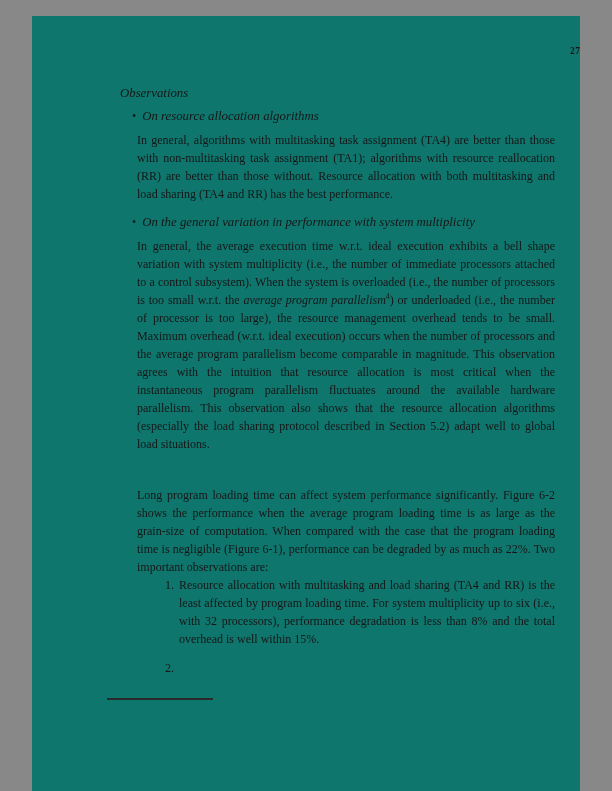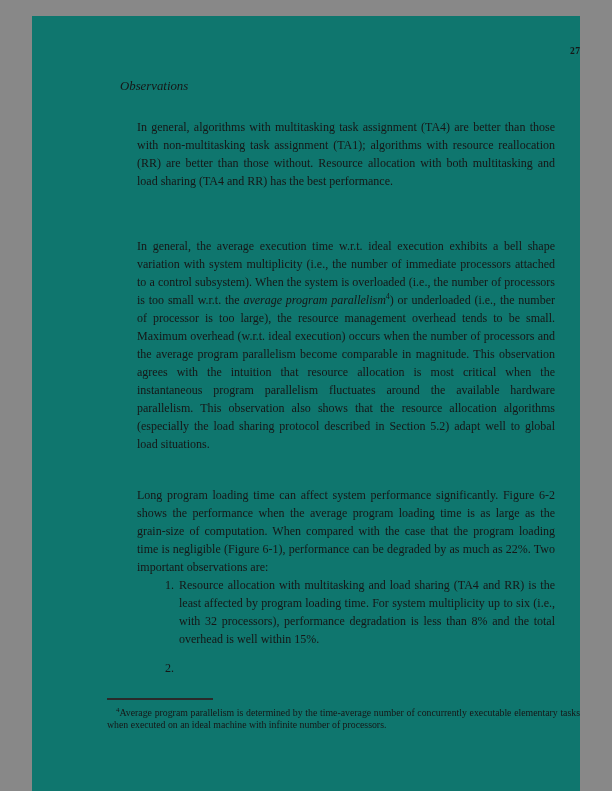--- a/index.html
+++ b/index.html
@@ -16,21 +16,21 @@
   .pageno {
     position: absolute;
     top: 30px;
     left: 538px;
     font-size: 9.5px;
     font-weight: bold;
     letter-spacing: 0.5px;
   }
   .heading {
     position: absolute;
-    top: 61px;
+    top: 68px;
     left: 88px;
     font-style: italic;
     font-size: 12.8px;
     line-height: 18px;
   }
   .bullet {
     position: absolute;
     left: 100px;
     font-style: italic;
     font-size: 12.8px;
@@ -47,21 +47,21 @@
   .bullet-3 { top: 446px; }
   .para {
     position: absolute;
     left: 105px;
     width: 418px;
     margin: 0;
     font-size: 12px;
     line-height: 18px;
     text-align: justify;
   }
-  .para-1 { top: 102px; }
+  .para-1 { top: 115px; }
   .para-2 { top: 221px; }
   .para-3 { top: 470px; font-family: Liberation Serif, serif; }
   .num-list {
     position: absolute;
     top: 560px;
     left: 133px;
     width: 390px;
     font-size: 12px;
     line-height: 18px;
   }
@@ -99,31 +99,32 @@
 </style>
 </head>
 <body>
 
 <div class="page">
 
   <div class="pageno">27</div>
 
   <div class="heading">Observations</div>
 
+  <div class="bullet bullet-1"><span class="dot">•</span><span>On resource allocation algorithms</span></div>
 
   <p class="para para-1"><span>In general, algorithms with multitasking task assignment (TA4) are better than those with non-multitasking task assignment (TA1); algorithms with resource reallocation (RR) are better than those without.  Resource allocation with both multitasking and load sharing (TA4 and RR) has the best performance.</span></p>
 
+  <div class="bullet bullet-2"><span class="dot">•</span><span>On the general variation in performance with system multiplicity</span></div>
 
   <p class="para para-2"><span>In general, the average execution time w.r.t. ideal execution exhibits a bell shape variation with system multiplicity (i.e., the number of immediate processors attached to a control subsystem).  When the system is overloaded (i.e., the number of processors is too small w.r.t. the </span><em>average program parallelism</em><sup class="fnref">4</sup><span>) or underloaded (i.e., the number of processor is too large), the resource management overhead tends to be small.  Maximum overhead (w.r.t. ideal execution) occurs when the number of processors and the average program parallelism become comparable in magnitude.  This observation agrees with the intuition that resource allocation is most critical when the instantaneous program parallelism fluctuates around the available hardware parallelism.  This observation also shows that the resource allocation algorithms (especially the load sharing protocol described in Section 5.2) adapt well to global load situations.</span></p>
 
 
   <p class="para para-3"><span>Long program loading time can affect system performance significantly.  Figure 6-2 shows the performance when the average program loading time is as large as the grain-size of computation.  When compared with the case that the program loading time is negligible (Figure 6-1), performance can be degraded by as much as 22%.  Two important observations are:</span></p>
 
   <div class="num-list">
     <div class="item"><span class="num">1.</span><span>Resource allocation with multitasking and load sharing (TA4 and RR) is the least affected by program loading time.  For system multiplicity up to six (i.e., with 32 processors), performance degradation is less than 8% and the total overhead is well within 15%.</span></div>
     <div class="item"><span class="num">2.</span></div>
   </div>
 
   <div class="fn-sep"></div>
 
-  <div class="footnote"><sup class="fnref">4</sup><span>Average program parallelism is determined by the time-average number of concurrently executable elementary tasks when executed on an ideal machine with infinite number of processors.</span></div>
 
 </div>
 
 </body></html>

